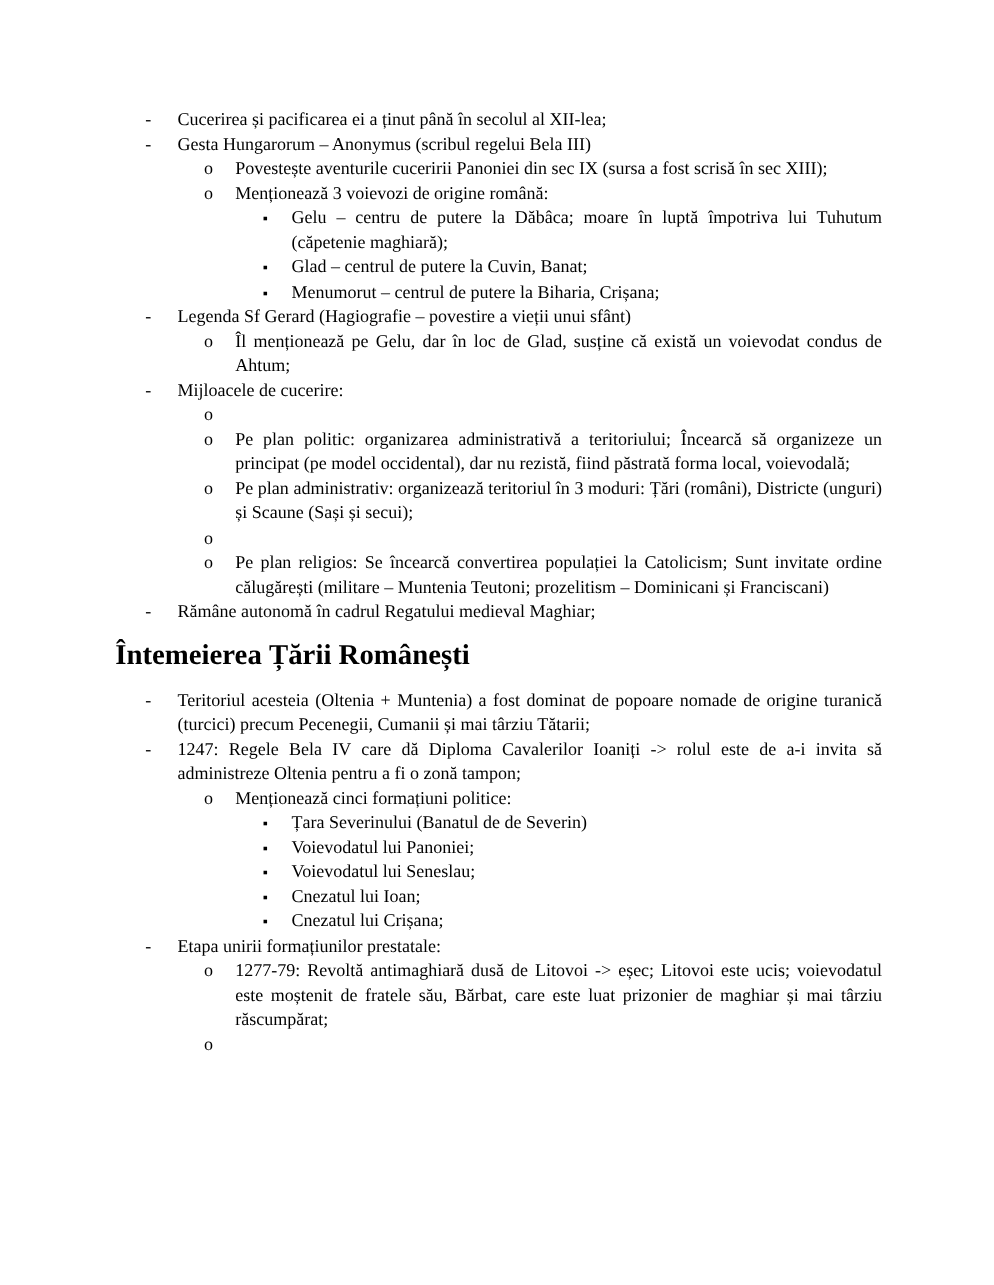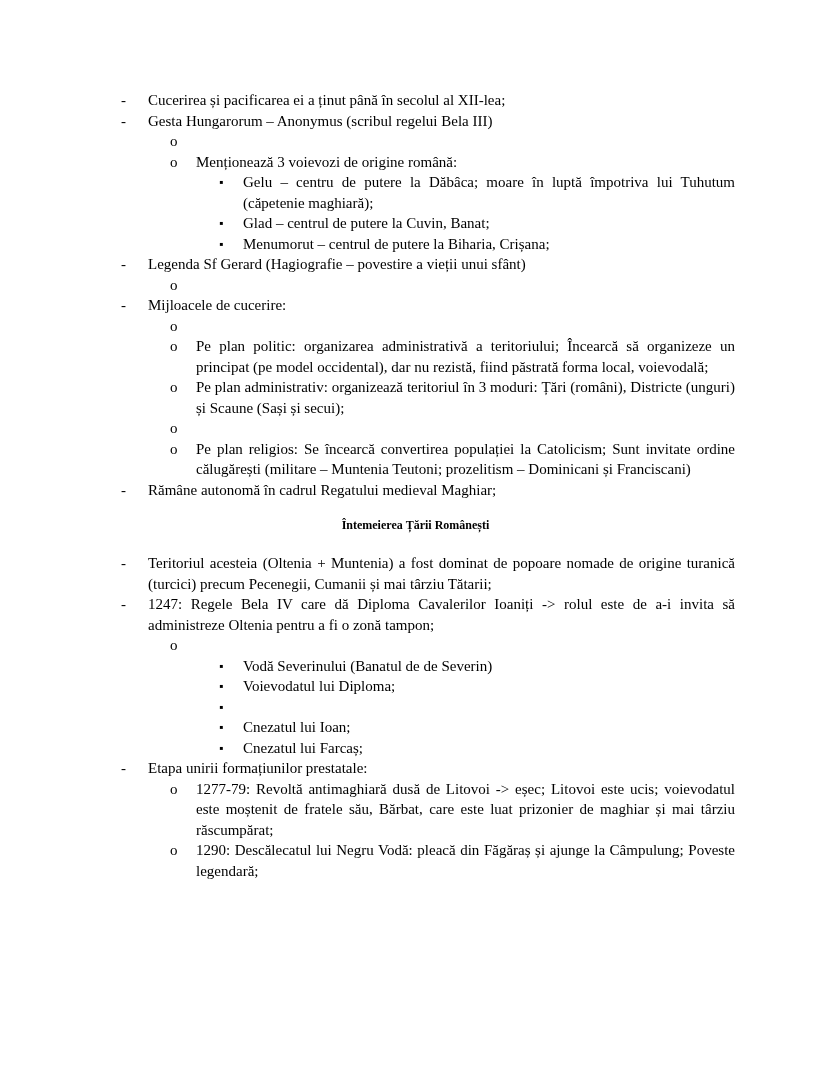--- a/index.html
+++ b/index.html
@@ -25,42 +25,43 @@
   }
   .li .marker { flex: 0 0 auto; }
   .li .txt { flex: 1 1 auto; text-align: justify; }
   .l1 { padding-left: 25px; }
   .l1 .marker { width: 27px; }
   .l2 { padding-left: 74px; }
   .l2 .marker { width: 26px; }
   .l3 { padding-left: 123px; }
   .l3 .marker { width: 24px; font-size: 12px; line-height: 20.5px; }
   .heading {
-    font-size: 12px;
+    font-size: 24px;
     font-weight: 700;
     line-height: 26px;
     margin: 12px 0 15px 0;
-    text-align: center;
+    text-align: left;
   }
 </style>
 </head>
 <body>
 
 <div class="page">
 
   <div class="li l1">
     <span class="marker">-</span>
     <div class="txt">Cucerirea și pacificarea ei a ținut până în secolul al XII-lea;</div>
   </div>
   <div class="li l1">
     <span class="marker">-</span>
     <div class="txt">Gesta Hungarorum – Anonymus (scribul regelui Bela III)</div>
   </div>
   <div class="li l2">
     <span class="marker">o</span>
+    <div class="txt">Povestește aventurile cuceririi Panoniei din sec IX (sursa a fost scrisă în sec XIII);</div>
   </div>
   <div class="li l2">
     <span class="marker">o</span>
     <div class="txt">Menționează 3 voievozi de origine română:</div>
   </div>
   <div class="li l3">
     <span class="marker">▪</span>
     <div class="txt">Gelu – centru de putere la Dăbâca; moare în luptă împotriva lui Tuhutum (căpetenie maghiară);</div>
   </div>
   <div class="li l3">
@@ -70,20 +71,21 @@
   <div class="li l3">
     <span class="marker">▪</span>
     <div class="txt">Menumorut – centrul de putere la Biharia, Crișana;</div>
   </div>
   <div class="li l1">
     <span class="marker">-</span>
     <div class="txt">Legenda Sf Gerard (Hagiografie – povestire a vieții unui sfânt)</div>
   </div>
   <div class="li l2">
     <span class="marker">o</span>
+    <div class="txt">Îl menționează pe Gelu, dar în loc de Glad, susține că există un voievodat condus de Ahtum;</div>
   </div>
   <div class="li l1">
     <span class="marker">-</span>
     <div class="txt">Mijloacele de cucerire:</div>
   </div>
   <div class="li l2">
     <span class="marker">o</span>
   </div>
   <div class="li l2">
     <span class="marker">o</span>
@@ -110,46 +112,47 @@
   <div class="li l1">
     <span class="marker">-</span>
     <div class="txt">Teritoriul acesteia (Oltenia + Muntenia) a fost dominat de popoare nomade de origine turanică (turcici) precum Pecenegii, Cumanii și mai târziu Tătarii;</div>
   </div>
   <div class="li l1">
     <span class="marker">-</span>
     <div class="txt">1247: Regele Bela IV care dă Diploma Cavalerilor Ioaniți -&gt; rolul este de a-i invita să administreze Oltenia pentru a fi o zonă tampon;</div>
   </div>
   <div class="li l2">
     <span class="marker">o</span>
+    <div class="txt">Menționează cinci formațiuni politice:</div>
   </div>
   <div class="li l3">
     <span class="marker">▪</span>
-    <div class="txt">Vodă Severinului (Banatul de de Severin)</div>
+    <div class="txt">Țara Severinului (Banatul de de Severin)</div>
   </div>
   <div class="li l3">
     <span class="marker">▪</span>
-    <div class="txt">Voievodatul lui Diploma;</div>
+    <div class="txt">Voievodatul lui Panoniei;</div>
   </div>
   <div class="li l3">
     <span class="marker">▪</span>
+    <div class="txt">Voievodatul lui Seneslau;</div>
   </div>
   <div class="li l3">
     <span class="marker">▪</span>
     <div class="txt">Cnezatul lui Ioan;</div>
   </div>
   <div class="li l3">
     <span class="marker">▪</span>
-    <div class="txt">Cnezatul lui Farcaș;</div>
+    <div class="txt">Cnezatul lui Crișana;</div>
   </div>
   <div class="li l1">
     <span class="marker">-</span>
     <div class="txt">Etapa unirii formațiunilor prestatale:</div>
   </div>
   <div class="li l2">
     <span class="marker">o</span>
     <div class="txt">1277-79: Revoltă antimaghiară dusă de Litovoi -&gt; eșec; Litovoi este ucis; voievodatul este moștenit de fratele său, Bărbat, care este luat prizonier de maghiar și mai târziu răscumpărat;</div>
   </div>
   <div class="li l2">
     <span class="marker">o</span>
-    <div class="txt">1290: Descălecatul lui Negru Vodă: pleacă din Făgăraș și ajunge la Câmpulung; Poveste legendară;</div>
   </div>
 
 </div>
 
 </body></html>

